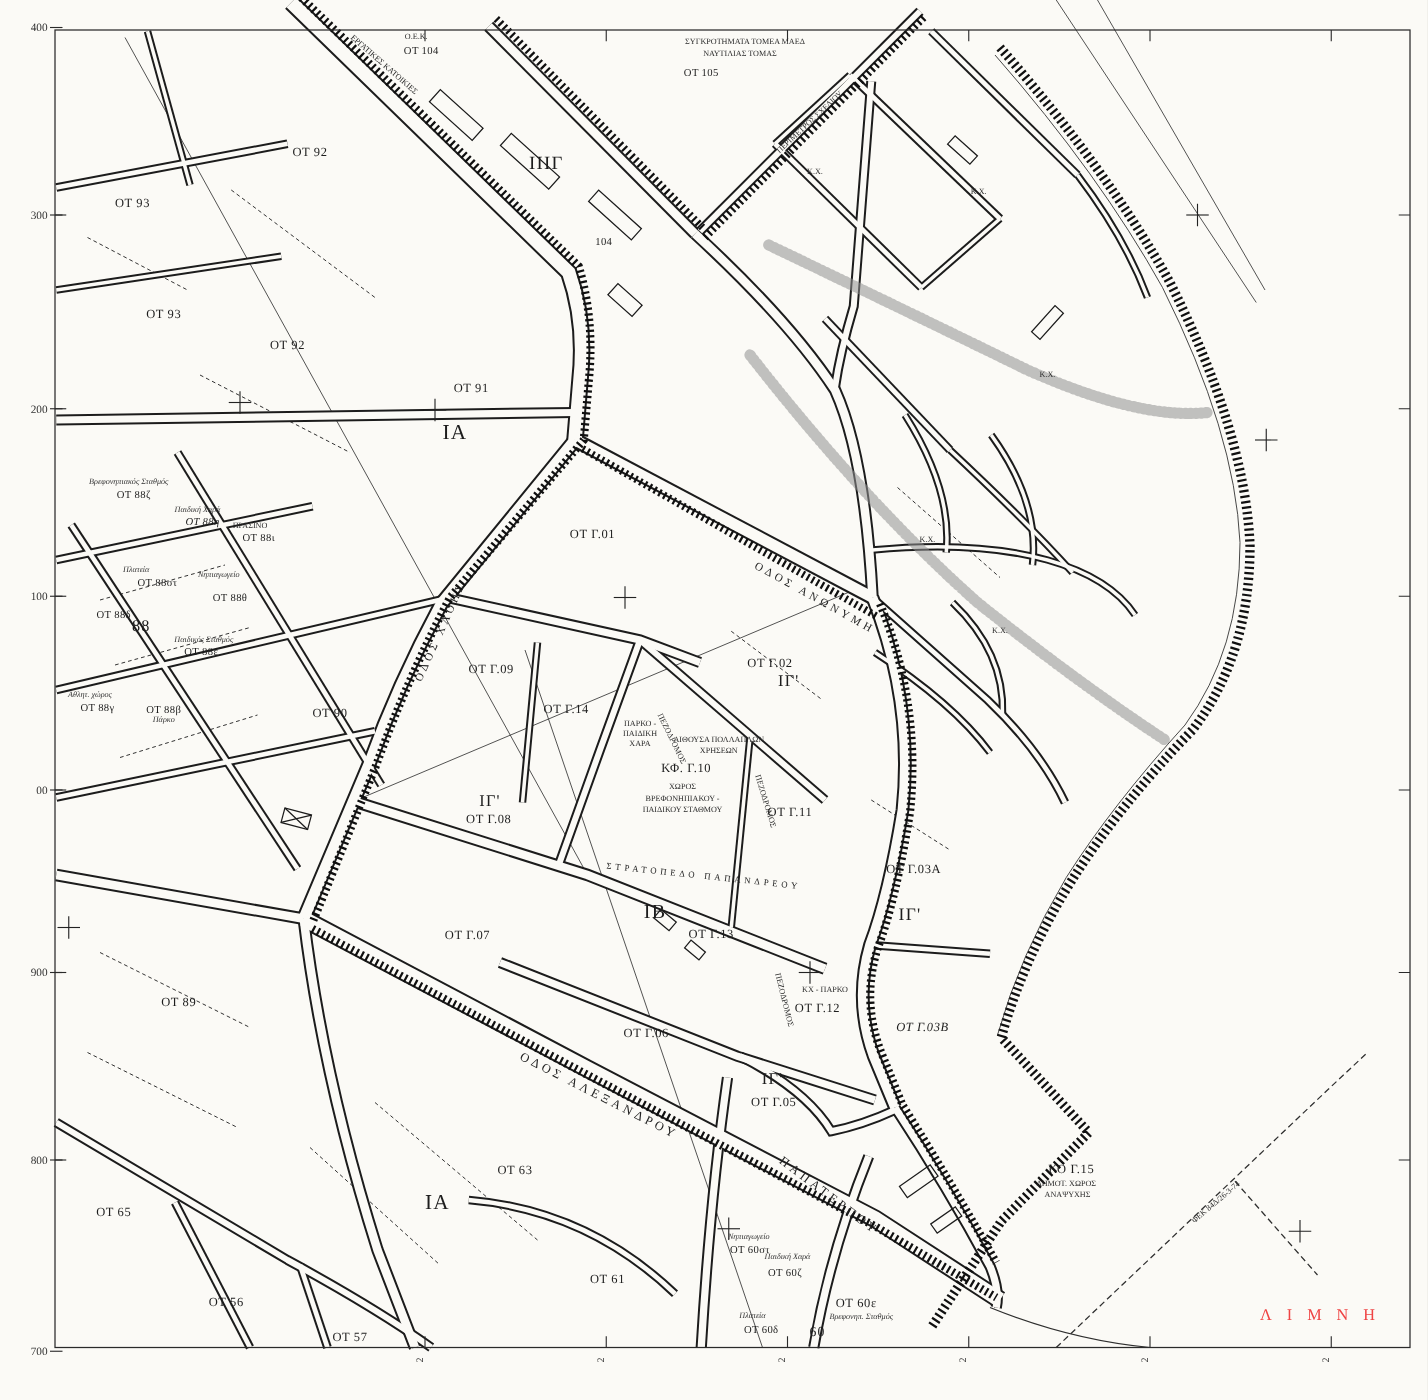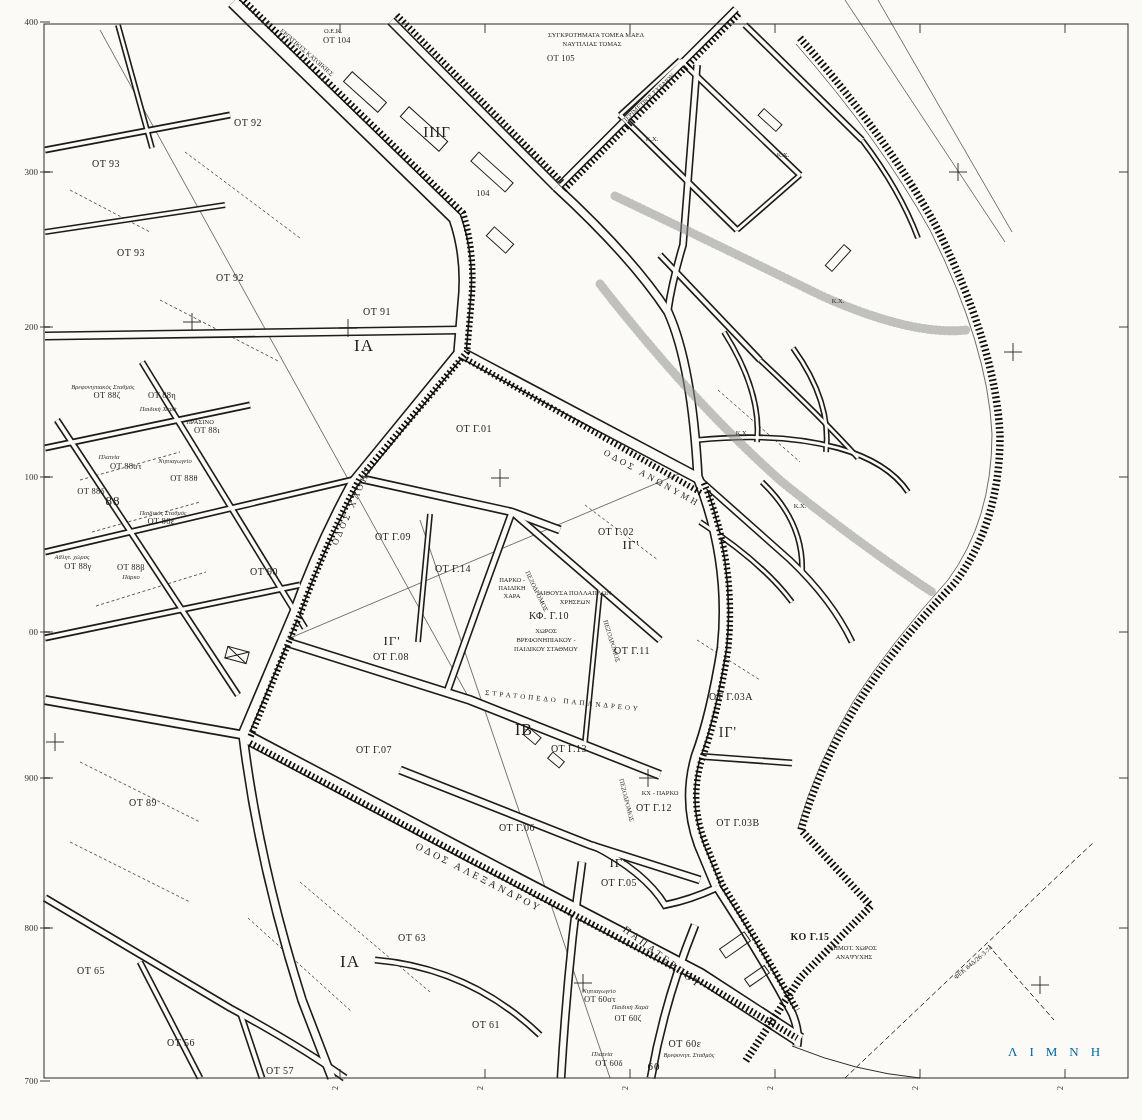--- a/index.html
+++ b/index.html
@@ -7,21 +7,21 @@
          font-family:"Liberation Serif",serif;}
   #mapsvg{position:absolute;left:0;top:0;}
   #labels{position:absolute;left:0;top:0;width:100%;height:100%;pointer-events:none;}
   .lab{position:absolute;white-space:nowrap;color:#1d1d1d;}
   .blk {font-size:10px;letter-spacing:.5px;}
   .blk8{font-size:8.5px;letter-spacing:.3px;}
   .dst {font-size:15px;letter-spacing:1px;text-align:center;}
   .str {font-size:9px;letter-spacing:3px;color:#222;}
   .tiny{font-size:6.5px;color:#2b2b2b;}
   .tinyi{font-size:6.5px;font-style:italic;color:#333;}
-  .lake{font-size:13px;letter-spacing:12px;color:#0369a1;}
+  .lake{font-size:13px;letter-spacing:12px;color:#ef4444;}
   .rd{stroke:#1c1c1c;fill:none;}
   .rdi{stroke:#fbfaf6;fill:none;}
   .band{stroke:#101010;fill:none;stroke-dasharray:1.8 2.6;}
   .stip{stroke:#8f8f8f;fill:none;stroke-dasharray:1 3.2;stroke-linecap:round;opacity:.55;}
   .sv{stroke:#3a3a3a;stroke-width:.7;fill:none;}
   .dsh{stroke:#333;stroke-width:.8;fill:none;stroke-dasharray:3 2.4;}
   .dl{stroke:#2e2e2e;stroke-width:1;fill:none;stroke-dasharray:5 3;}
   .sh{stroke:#2e2e2e;fill:none;}
   .bld{stroke:#1c1c1c;stroke-width:1;fill:none;}
   .frm{stroke:#2a2a2a;fill:none;}
@@ -284,21 +284,21 @@
       <span class="lab blk" style="left: 230px; top: 277px; transform: translate(-50%, -50%);">ΟΤ 92</span>
       <span class="lab blk" style="left: 106px; top: 163px; transform: translate(-50%, -50%);">ΟΤ 93</span>
       <span class="lab blk" style="left: 131px; top: 252px; transform: translate(-50%, -50%);">ΟΤ 93</span>
       <span class="lab blk" style="left: 377px; top: 311px; transform: translate(-50%, -50%);">ΟΤ 91</span>
       <span class="lab dst" style="left: 364px; top: 346px; font-size: 17px; transform: translate(-50%, -50%);">ΙΑ</span>
       <span class="lab blk" style="left: 264px; top: 571px; transform: translate(-50%, -50%);">ΟΤ 90</span>
       <span class="lab blk" style="left: 143px; top: 802px; transform: translate(-50%, -50%);">ΟΤ 89</span>
       <span class="lab tinyi" style="left: 103px; top: 386px; transform: translate(-50%, -50%);">Βρεφονηπιακός Σταθμός</span>
       <span class="lab blk8" style="left: 107px; top: 395px; transform: translate(-50%, -50%);">ΟΤ 88ζ</span>
       <span class="lab tinyi" style="left: 158px; top: 408px; transform: translate(-50%, -50%);">Παιδική Χαρά</span>
-      <span class="lab blk8" style="left: 162px; top: 395px; transform: translate(-50%, -50%);">ΟΤ 88η</span>
+      <span class="lab blk8" style="left: 162px; top: 417px; transform: translate(-50%, -50%); font-style: italic;">ΟΤ 88η</span>
       <span class="lab tiny" style="left: 200px; top: 421px; transform: translate(-50%, -50%);">ΠΡΑΣΙΝΟ</span>
       <span class="lab blk8" style="left: 207px; top: 430px; transform: translate(-50%, -50%);">ΟΤ 88ι</span>
       <span class="lab tinyi" style="left: 109px; top: 456px; transform: translate(-50%, -50%);">Πλατεία</span>
       <span class="lab blk8" style="left: 126px; top: 466px; transform: translate(-50%, -50%);">ΟΤ 88στ</span>
       <span class="lab tinyi" style="left: 175px; top: 460px; transform: translate(-50%, -50%);">Νηπιαγωγείο</span>
       <span class="lab blk8" style="left: 184px; top: 468px; transform: translate(-50%, -50%); margin-top: 10px;">ΟΤ 88θ</span>
       <span class="lab blk8" style="left: 91px; top: 491px; transform: translate(-50%, -50%);">ΟΤ 88δ</span>
       <span class="lab dst" style="left: 113px; top: 501px; font-size: 13px; transform: translate(-50%, -50%);">88</span>
       <span class="lab tinyi" style="left: 163px; top: 512px; transform: translate(-50%, -50%);">Παιδικός Σταθμός</span>
       <span class="lab blk8" style="left: 161px; top: 521px; transform: translate(-50%, -50%);">ΟΤ 88ε</span>
@@ -330,41 +330,41 @@
       <span class="lab blk" style="left: 391px; top: 656px; transform: translate(-50%, -50%);">ΟΤ Γ.08</span>
       <span class="lab blk" style="left: 374px; top: 749px; transform: translate(-50%, -50%);">ΟΤ Γ.07</span>
       <span class="lab str" style="left: 563px; top: 701px; font-size: 7px; transform: translate(-50%, -50%) rotate(6deg);">ΣΤΡΑΤΟΠΕΔΟ ΠΑΠΑΝΔΡΕΟΥ</span>
       <span class="lab dst" style="left: 524px; top: 730px; font-size: 16px; transform: translate(-50%, -50%);">ΙΒ</span>
       <span class="lab blk" style="left: 569px; top: 748px; transform: translate(-50%, -50%); font-family: Liberation Serif, serif;">ΟΤ Γ.13</span>
       <span class="lab blk" style="left: 517px; top: 827px; transform: translate(-50%, -50%);">ΟΤ Γ.06</span>
       <span class="lab tiny" style="left: 660px; top: 792px; transform: translate(-50%, -50%);">ΚΧ - ΠΑΡΚΟ</span>
       <span class="lab blk" style="left: 654px; top: 807px; transform: translate(-50%, -50%);">ΟΤ Γ.12</span>
       <span class="lab dst" style="left: 728px; top: 733px; font-size: 14px; transform: translate(-50%, -50%);">ΙΓ'</span>
       <span class="lab blk" style="left: 731px; top: 696px; transform: translate(-50%, -50%);">ΟΤ Γ.03Α</span>
-      <span class="lab blk" style="left: 738px; top: 822px; transform: translate(-50%, -50%);">ΟΤ Γ.03Β</span>
+      <span class="lab blk" style="left: 738px; top: 822px; transform: translate(-50%, -50%); font-style: italic;">ΟΤ Γ.03Β</span>
       <span class="lab dst" style="left: 618px; top: 863px; font-size: 13px; transform: translate(-50%, -50%);">ΙΓ'</span>
       <span class="lab blk" style="left: 619px; top: 882px; transform: translate(-50%, -50%);">ΟΤ Γ.05</span>
       <span class="lab str" style="left: 479px; top: 877px; font-size: 10px; transform: translate(-50%, -50%) rotate(27deg);">ΟΔΟΣ ΑΛΕΞΑΝΔΡΟΥ</span>
       <span class="lab str" style="left: 663px; top: 957px; font-size: 10px; transform: translate(-50%, -50%) rotate(37deg);">ΠΑΠΑΤΕΡΠΟΥ</span>
       <span class="lab dst" style="left: 350px; top: 962px; font-size: 17px; transform: translate(-50%, -50%);">ΙΑ</span>
       <span class="lab blk" style="left: 412px; top: 937px; transform: translate(-50%, -50%);">ΟΤ 63</span>
       <span class="lab blk" style="left: 486px; top: 1024px; transform: translate(-50%, -50%);">ΟΤ 61</span>
       <span class="lab blk" style="left: 91px; top: 970px; transform: translate(-50%, -50%);">ΟΤ 65</span>
       <span class="lab blk" style="left: 181px; top: 1042px; transform: translate(-50%, -50%);">ΟΤ 56</span>
       <span class="lab blk" style="left: 280px; top: 1070px; transform: translate(-50%, -50%);">ΟΤ 57</span>
       <span class="lab tinyi" style="left: 599px; top: 990px; transform: translate(-50%, -50%);">Νηπιαγωγείο</span>
       <span class="lab blk8" style="left: 600px; top: 999px; transform: translate(-50%, -50%);">ΟΤ 60στ</span>
       <span class="lab tinyi" style="left: 630px; top: 1006px; transform: translate(-50%, -50%);">Παιδική Χαρά</span>
       <span class="lab blk8" style="left: 628px; top: 1018px; transform: translate(-50%, -50%);">ΟΤ 60ζ</span>
       <span class="lab tinyi" style="left: 602px; top: 1053px; transform: translate(-50%, -50%);">Πλατεία</span>
       <span class="lab blk8" style="left: 609px; top: 1063px; transform: translate(-50%, -50%);">ΟΤ 60δ</span>
       <span class="lab blk" style="left: 685px; top: 1043px; transform: translate(-50%, -50%);">ΟΤ 60ε</span>
       <span class="lab tinyi" style="left: 689px; top: 1054px; transform: translate(-50%, -50%);">Βρεφονηπ. Σταθμός</span>
       <span class="lab dst" style="left: 654px; top: 1066px; font-size: 11px; transform: translate(-50%, -50%);">60</span>
-      <span class="lab blk" style="left: 810px; top: 936px; transform: translate(-50%, -50%); font-weight: bold;">ΚΟ Γ.15</span>
+      <span class="lab blk" style="left: 857px; top: 936px; transform: translate(-50%, -50%);">ΚΟ Γ.15</span>
       <span class="lab tiny" style="left: 853px; top: 947px; transform: translate(-50%, -50%);">ΔΗΜΟΤ. ΧΩΡΟΣ</span>
       <span class="lab tiny" style="left: 854px; top: 956px; transform: translate(-50%, -50%);">ΑΝΑΨΥΧΗΣ</span>
       <span class="lab tiny" style="left: 973px; top: 962px; transform: translate(-50%, -50%) rotate(-40deg);">ΦΕΚ 84Δ/26-3-74</span>
       <span class="lab lake" style="left: 1060px; top: 1052px; transform: translate(-50%, -50%);">ΛΙΜΝΗ</span>
       <span class="lab tiny" style="left: 652px; top: 138px; transform: translate(-50%, -50%);">Κ.Χ.</span>
       <span class="lab tiny" style="left: 783px; top: 154px; transform: translate(-50%, -50%);">Κ.Χ.</span>
       <span class="lab tiny" style="left: 838px; top: 300px; transform: translate(-50%, -50%);">Κ.Χ.</span>
       <span class="lab tiny" style="left: 742px; top: 432px; transform: translate(-50%, -50%);">Κ.Χ.</span>
       <span class="lab tiny" style="left: 800px; top: 505px; transform: translate(-50%, -50%);">Κ.Χ.</span>
     </div>

